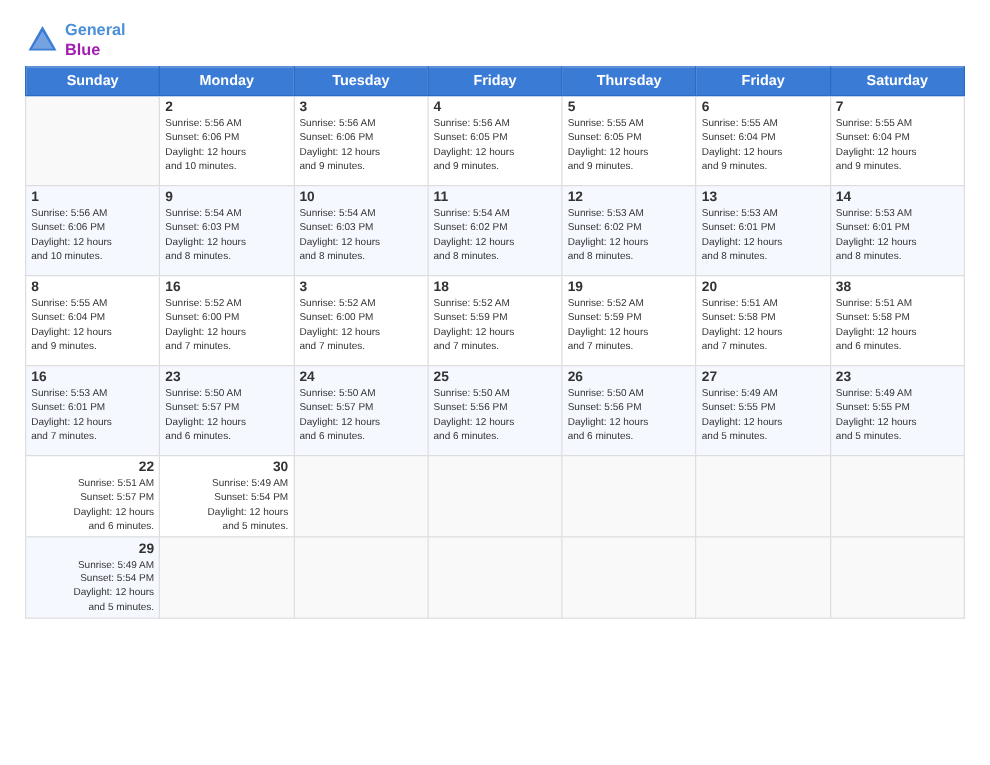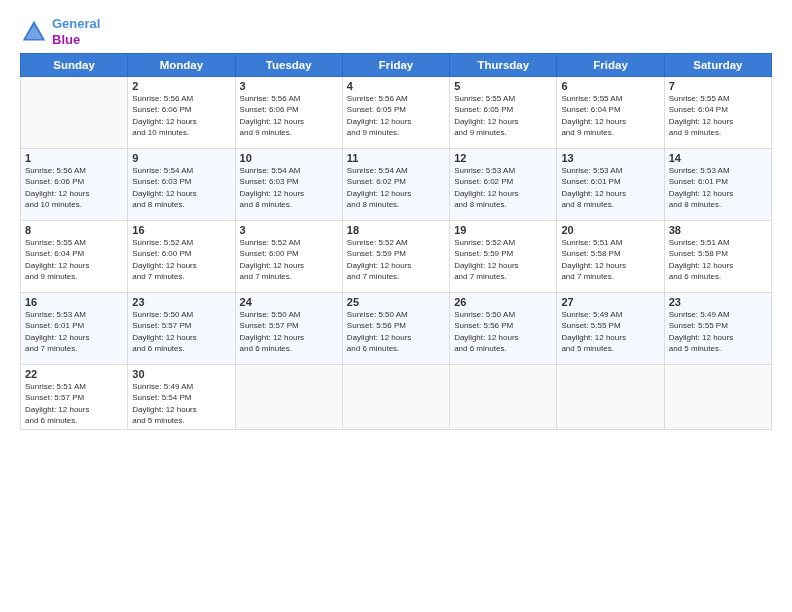--- a/index.html
+++ b/index.html
@@ -90,20 +90,21 @@
     .day-info {
       font-size: 8px;
       line-height: 1.4;
       color: #333;
     }
     .empty {
       background: #f9f9f9 !important;
     }
     .last-row td {
       height: 60px;
+      text-align: right;
     }
   </style>
 </head>
 <body>
 
 <div class="page">
   <div class="header">
     <div class="logo">
       <svg class="logo-icon" viewBox="0 0 40 40">
         <polygon points="20,4 36,32 4,32" fill="#3a7bd5"></polygon>
@@ -258,15 +259,27 @@
           <td>
             <span class="day-num">30</span>
             <div class="day-info">Sunrise: 5:49 AM<br>Sunset: 5:54 PM<br>Daylight: 12 hours<br>and 5 minutes.</div>
           </td>
           <td class="empty"></td>
           <td class="empty"></td>
           <td class="empty"></td>
           <td class="empty"></td>
           <td class="empty"></td>
         </tr>
+        <tr class="last-row">
+          <td>
+            <span class="day-num">29</span>
+            <div class="day-info">Sunrise: 5:49 AM<br>Sunset: 5:54 PM<br>Daylight: 12 hours<br>and 5 minutes.</div>
+          </td>
+          <td class="empty"></td>
+          <td class="empty"></td>
+          <td class="empty"></td>
+          <td class="empty"></td>
+          <td class="empty"></td>
+          <td class="empty"></td>
+        </tr>
       </tbody>
   </table>
 </div>
 
 </body></html>

